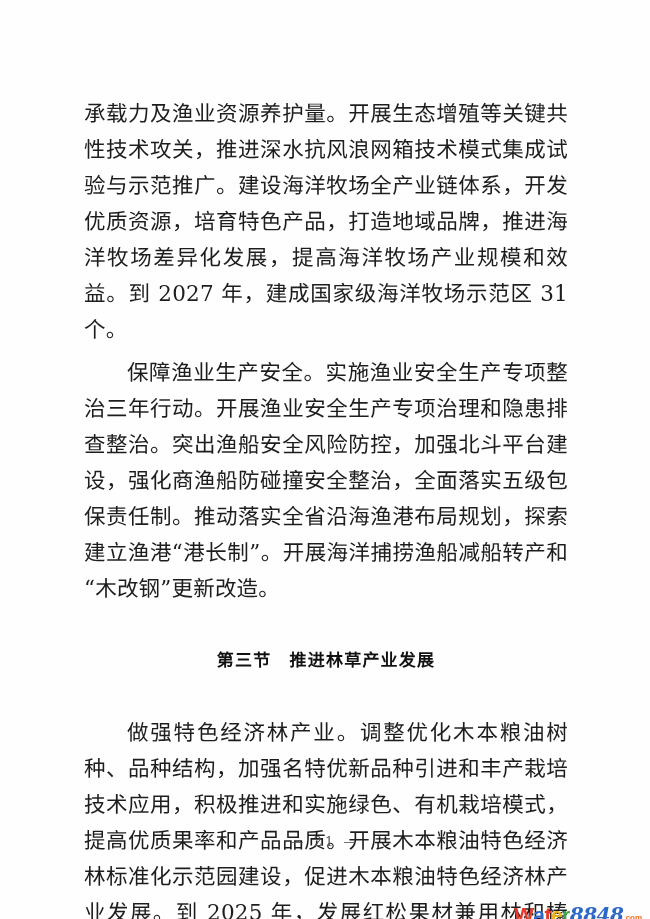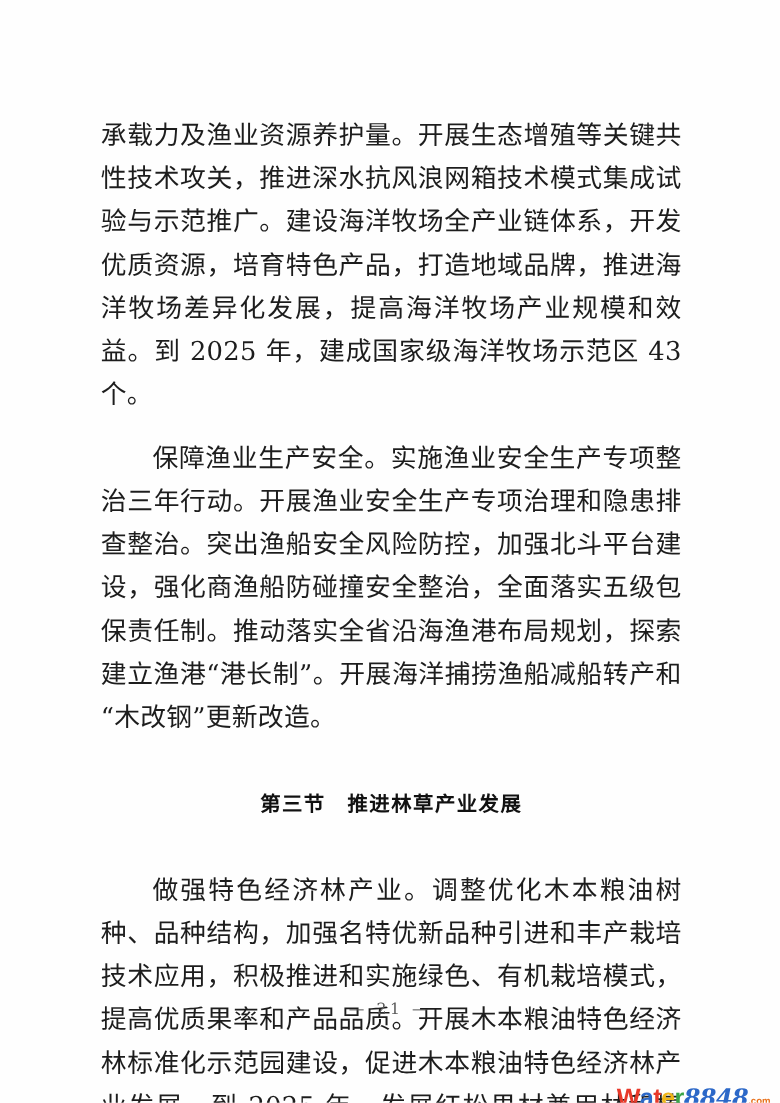--- a/index.html
+++ b/index.html
@@ -40,21 +40,21 @@
     text-align-last: left;
     letter-spacing: 0.2px;
     margin: 0;
     color: #1d1d1d;
     font-family: "DejaVu Serif", "Liberation Serif", serif;
   }
   .para.indent {
     text-indent: 2em;
   }
   .para + .para {
-    margin-top: 17px;
+    margin-top: 7px;
   }
 
   
   .section-heading {
     margin: 0;
     padding: 0;
     font-family: "Liberation Sans", "DejaVu Sans", sans-serif;
     font-weight: bold;
     font-size: 17px;
     letter-spacing: 1.2px;
@@ -124,21 +124,21 @@
     white-space: nowrap;
   }
 </style>
 </head>
 <body>
 
 <div class="page">
 
   <div class="content">
 
-    <p class="para">承载力及渔业资源养护量。开展生态增殖等关键共性技术攻关，推进深水抗风浪网箱技术模式集成试验与示范推广。建设海洋牧场全产业链体系，开发优质资源，培育特色产品，打造地域品牌，推进海洋牧场差异化发展，提高海洋牧场产业规模和效益。到 2025 年，建成国家级海洋牧场示范区 43 个。</p>
+    <p class="para">承载力及渔业资源养护量。开展生态增殖等关键共性技术攻关，推进深水抗风浪网箱技术模式集成试验与示范推广。建设海洋牧场全产业链体系，开发优质资源，培育特色产品，打造地域品牌，推进海洋牧场差异化发展，提高海洋牧场产业规模和效益。到 2027 年，建成国家级海洋牧场示范区 31 个。</p>
 
     <p class="para indent">保障渔业生产安全。实施渔业安全生产专项整治三年行动。开展渔业安全生产专项治理和隐患排查整治。突出渔船安全风险防控，加强北斗平台建设，强化商渔船防碰撞安全整治，全面落实五级包保责任制。推动落实全省沿海渔港布局规划，探索建立渔港“港长制”。开展海洋捕捞渔船减船转产和“木改钢”更新改造。</p>
 
     <div class="heading-wrap">
       <h2 class="section-heading">第三节　推进林草产业发展</h2>
     </div>
 
     <p class="para indent">做强特色经济林产业。调整优化木本粮油树种、品种结构，加强名特优新品种引进和丰产栽培技术应用，积极推进和实施绿色、有机栽培模式，提高优质果率和产品品质。开展木本粮油特色经济林标准化示范园建设，促进木本粮油特色经济林产业发展。到 2025 年，发展红松果材兼用林和榛子、核桃、板栗、大枣、仁用杏等木本粮油特色经济林产业基地 15 万亩。</p>
 
   </div>

